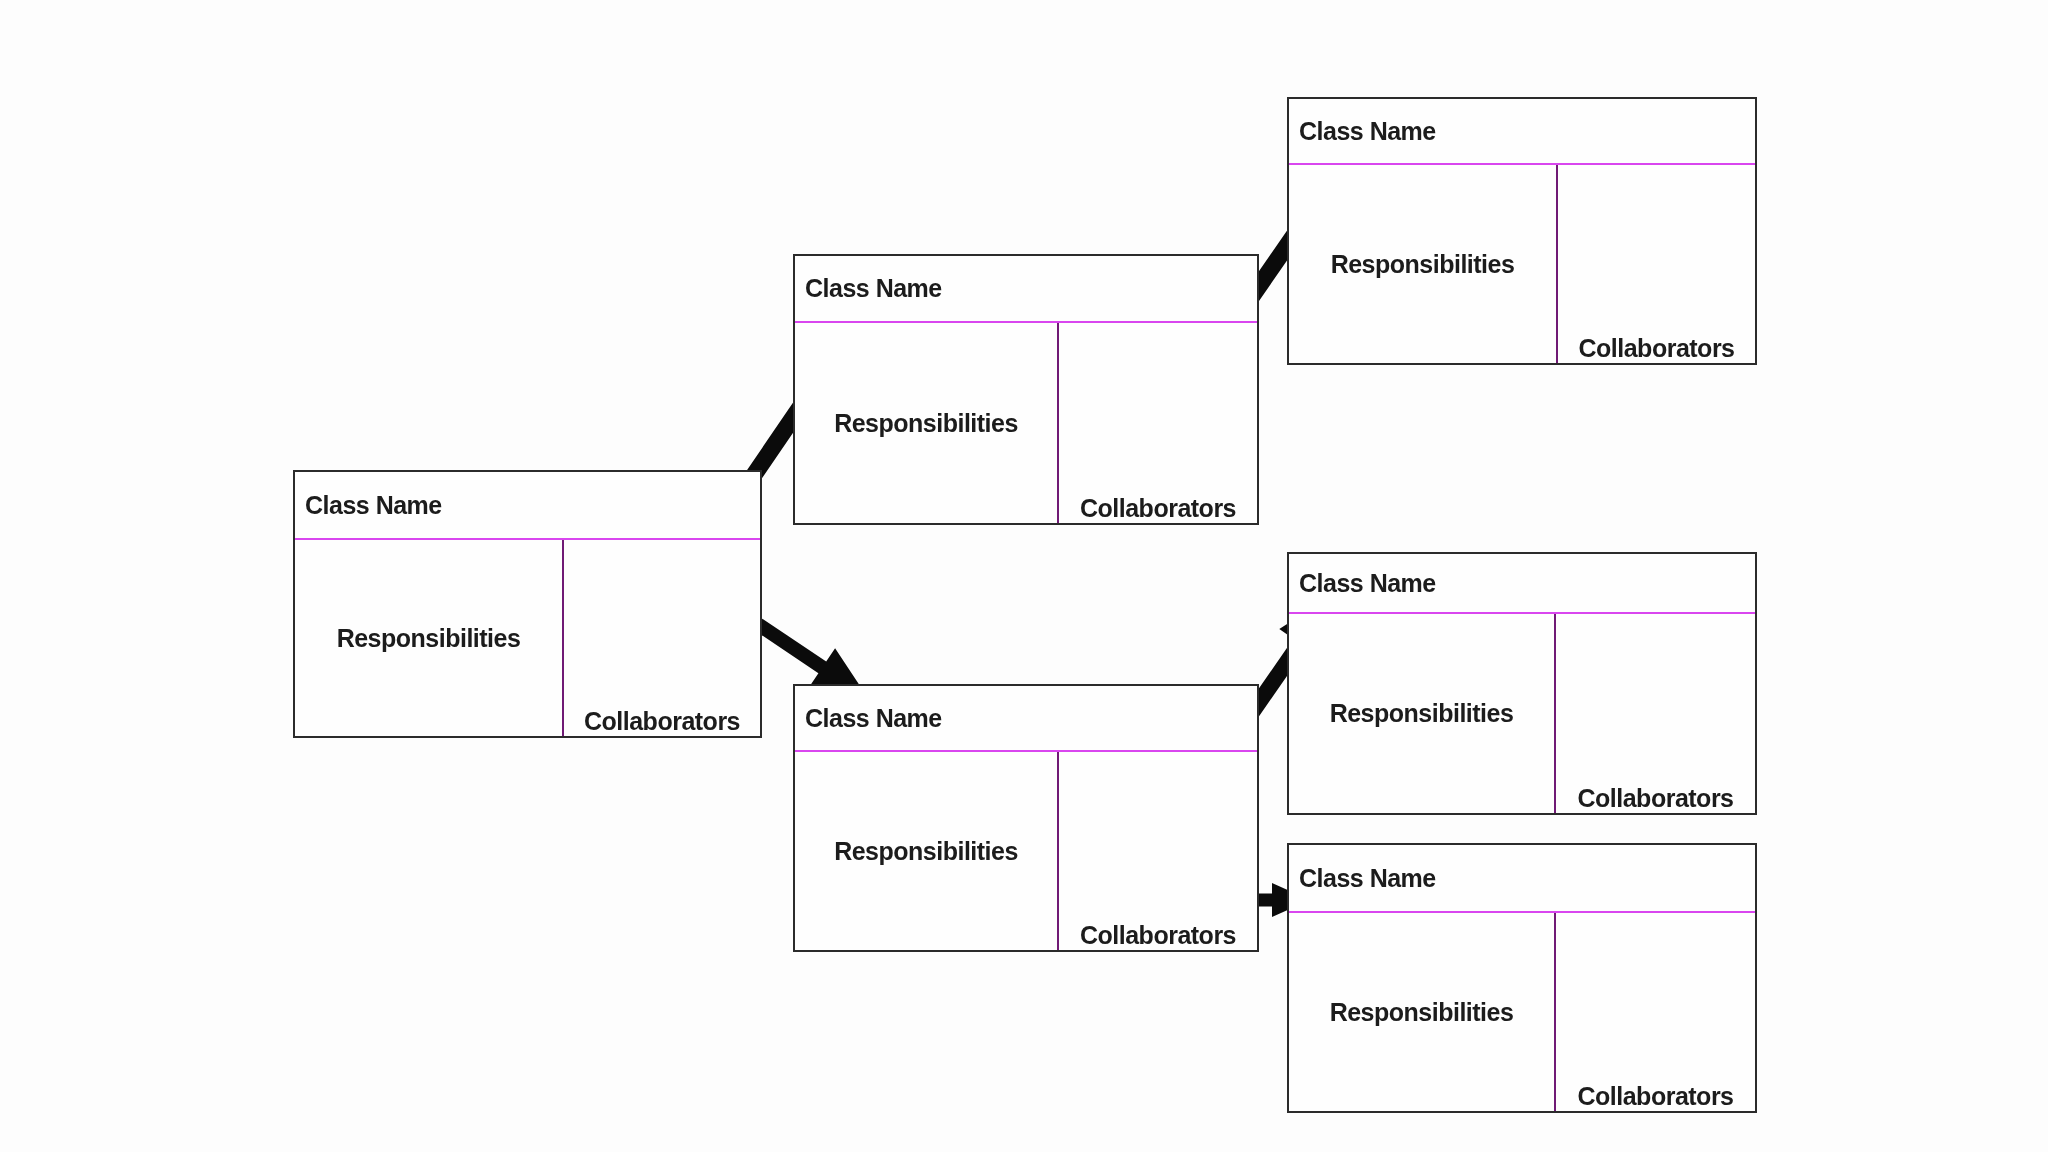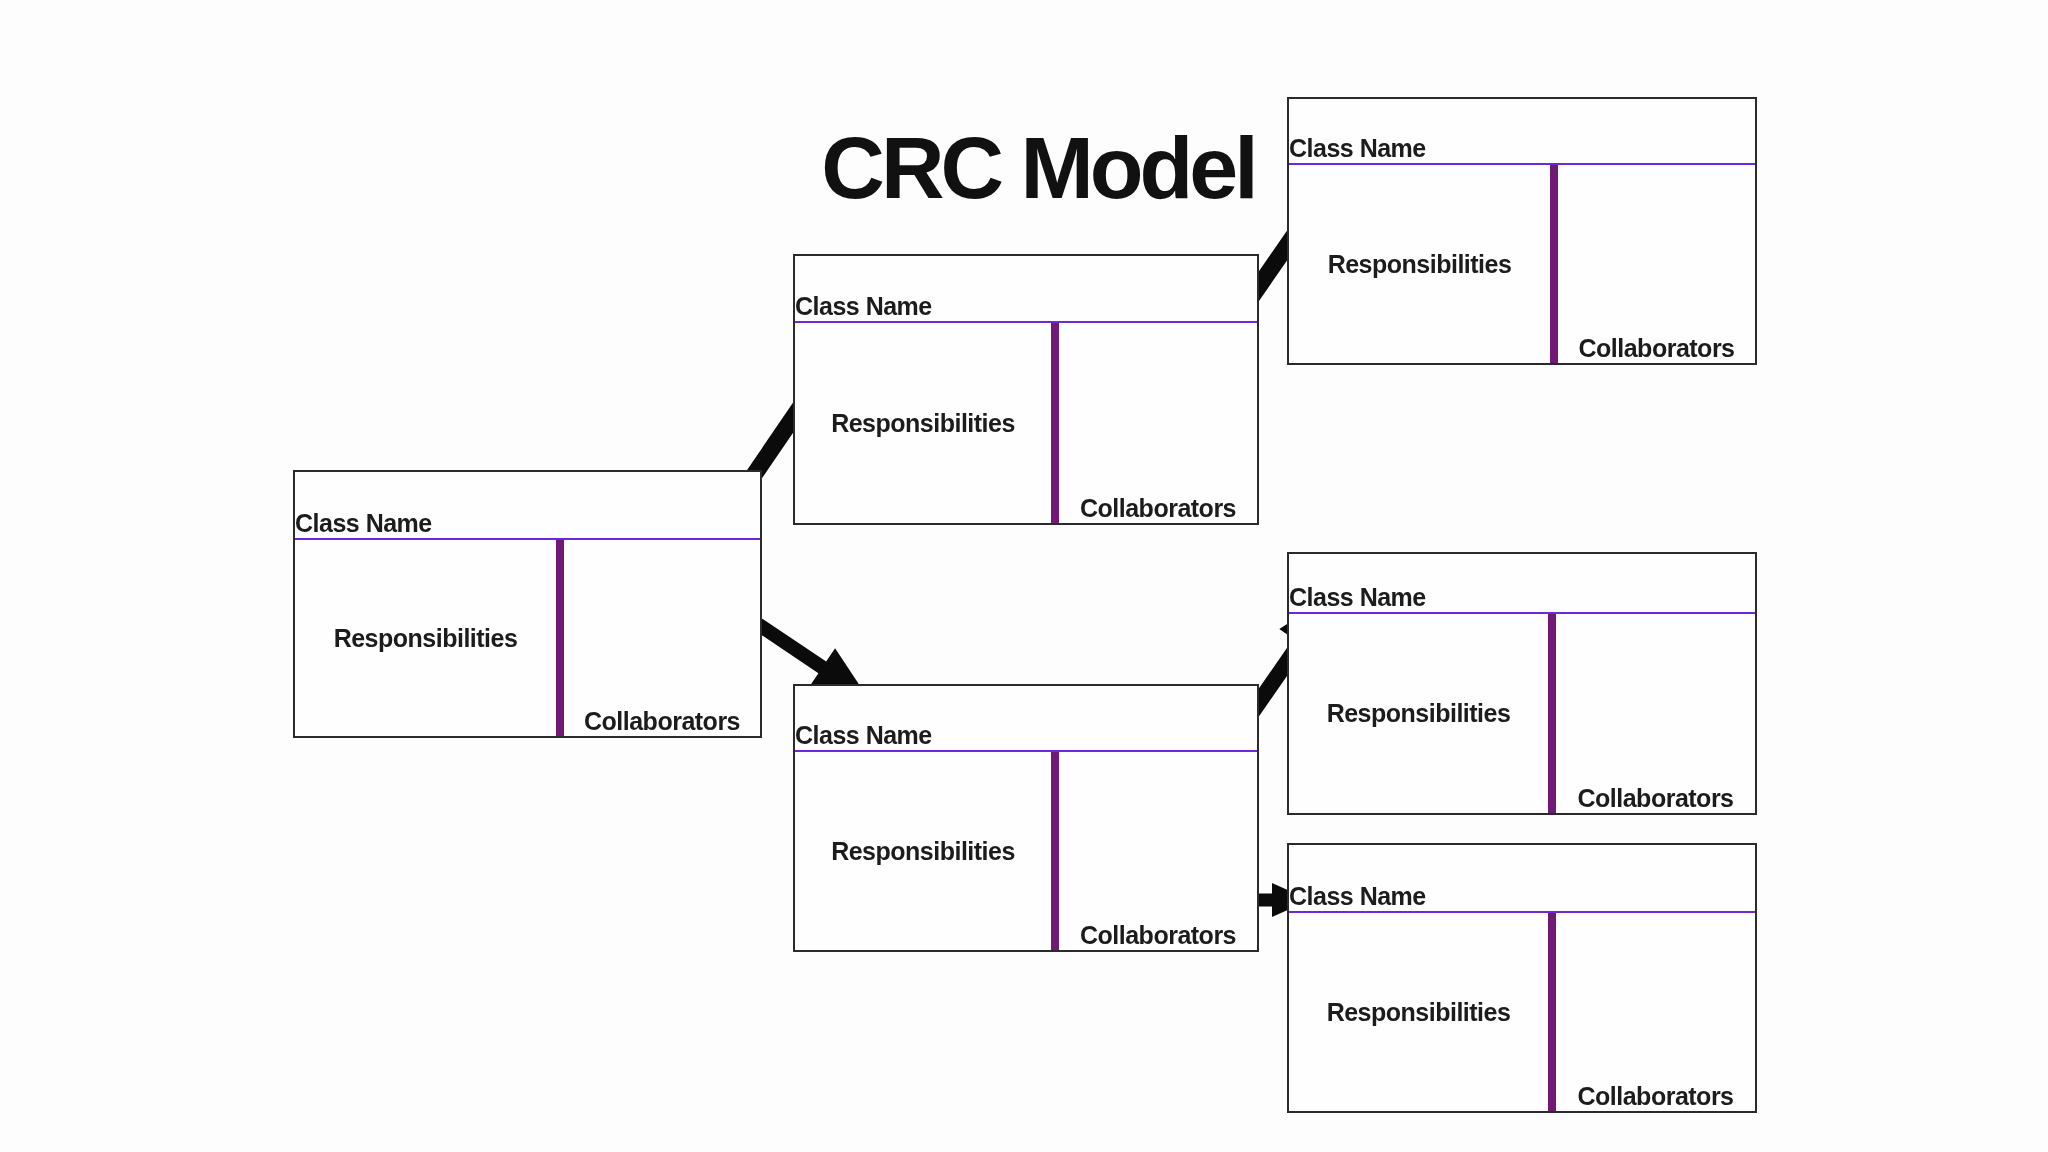--- a/index.html
+++ b/index.html
@@ -26,24 +26,25 @@
   .card{
     position:absolute;
     background:#fefefe;
     border:2px solid #2b2b2b;
     box-sizing:border-box;
     display:flex;
     flex-direction:column;
     color:#1c1c1c;
   }
   .card-header{
-    border-bottom:2px solid #6d28d9;
+    border-bottom:2px solid #d946ef;
     box-sizing:border-box;
     display:flex;
-    align-items:flex-end;
+    align-items:center;
+    padding-left:10px;
     flex:0 0 auto;
   }
   .card-header .label{
     font-weight:bold;
     font-size:25px;
     letter-spacing:-0.5px;
     white-space:nowrap;
   }
   .card-body{flex:1 1 auto;display:flex;min-height:0;}
   .cell{
@@ -52,28 +53,27 @@
     justify-content:center;
     box-sizing:border-box;
     min-width:0;
   }
   .cell .label{
     font-weight:bold;
     font-size:25px;
     letter-spacing:-0.5px;
     white-space:nowrap;
   }
-  .cell.resp{border-right:8px solid #701a75;text-align:center;}
+  .cell.resp{border-right:2px solid #701a75;text-align:center;}
   .cell.collab{flex:1 1 auto;align-items:flex-end;}
 </style>
 </head>
 <body>
 
 <div class="stage">
-  <div class="diagram-title">CRC Model</div>
   <svg class="arrow-layer" viewBox="0 0 2048 1152" xmlns="http://www.w3.org/2000/svg">
       <polygon points="705,561.8 844.1,358 858.5,367.9 872,302 815.6,338.6 830,348.4 691,552.2"></polygon>
       <polygon points="688.1,585.8 818.4,673.2 809.5,686.5 868,698 835.1,648.3 826.2,661.6 695.9,574.2"></polygon>
       <polygon points="1185,407.8 1327.7,201.8 1342.1,211.8 1356,146 1299.3,182.2 1313.7,192.1 1171,398.2"></polygon>
       <polygon points="1178.6,832.6 1306.4,647.9 1320.4,657.6 1334,594 1279.3,629.1 1293.3,638.8 1165.4,823.4"></polygon>
       <polygon points="1104,906.5 1272,906.5 1272,917 1310,900 1272,883 1272,893.5 1104,893.5"></polygon>
     </svg>
   <div id="cards-root">
   <div class="card" style="left: 293px; top: 470px; width: 469px; height: 268px;">
     <div class="card-header" style="height: 68px;">

